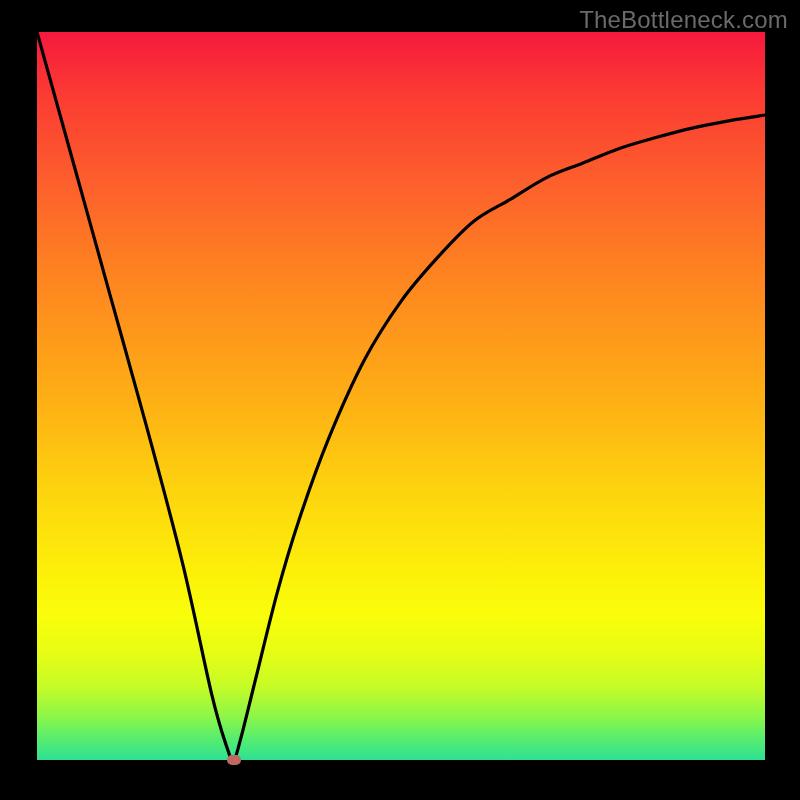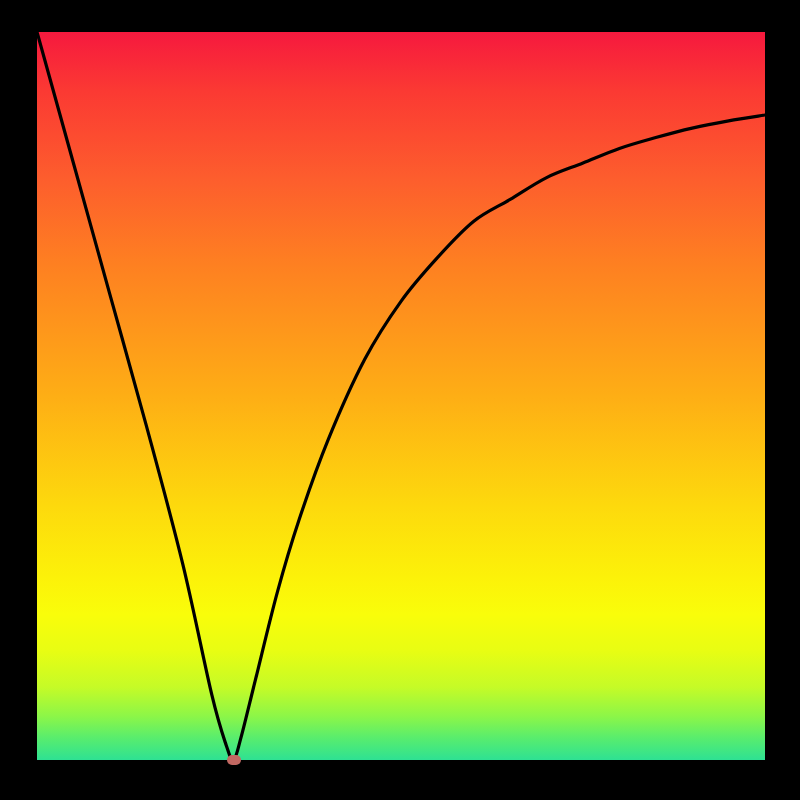--- a/index.html
+++ b/index.html
@@ -50,19 +50,20 @@
     height: 10px;
     background: #c26862;
     border-radius: 5px;
     transform: translate(-50%, -50%);
   }
 </style>
 </head>
 <body>
 
 <div class="container">
+  <div class="watermark">TheBottleneck.com</div>
   <div class="plot">
     <svg class="curve" viewBox="0 0 728 728" preserveAspectRatio="none">
       <path id="curve-path" fill="none" stroke="#000" stroke-width="3.2" stroke-linecap="round" stroke-linejoin="round" d="M 0.00 0.00 C 6.07 21.84, 24.27 87.36, 36.40 131.04 C 48.53 174.72, 60.67 218.40, 72.80 262.08 C 84.93 305.76, 97.07 348.23, 109.20 393.12 C 121.33 438.01, 134.68 486.55, 145.60 531.44 C 156.52 576.33, 167.44 632.15, 174.72 662.48 C 182.00 692.81, 185.64 702.52, 189.28 713.44 C 192.92 724.36, 194.13 729.21, 196.56 728.00 C 198.99 726.79, 200.20 719.51, 203.84 706.16 C 207.48 692.81, 212.33 672.19, 218.40 647.92 C 224.47 623.65, 232.96 587.25, 240.24 560.56 C 247.52 533.87, 253.59 513.24, 262.08 487.76 C 270.57 462.28, 280.28 434.37, 291.20 407.68 C 302.12 380.99, 315.47 350.65, 327.60 327.60 C 339.73 304.55, 351.87 286.35, 364.00 269.36 C 376.13 252.37, 388.27 239.03, 400.40 225.68 C 412.53 212.33, 424.67 198.99, 436.80 189.28 C 448.93 179.57, 461.07 174.72, 473.20 167.44 C 485.33 160.16, 497.47 151.67, 509.60 145.60 C 521.73 139.53, 533.87 135.89, 546.00 131.04 C 558.13 126.19, 570.27 120.73, 582.40 116.48 C 594.53 112.23, 606.67 108.96, 618.80 105.56 C 630.93 102.16, 643.07 98.89, 655.20 96.10 C 667.33 93.31, 679.47 91.00, 691.60 88.82 C 703.73 86.63, 721.93 83.96, 728.00 82.99"></path>
     </svg>
     <div class="minpoint" id="minpoint" style="left: 196.56px; top: 728px;"></div>
   </div>
 </div>
 
 </body></html>

